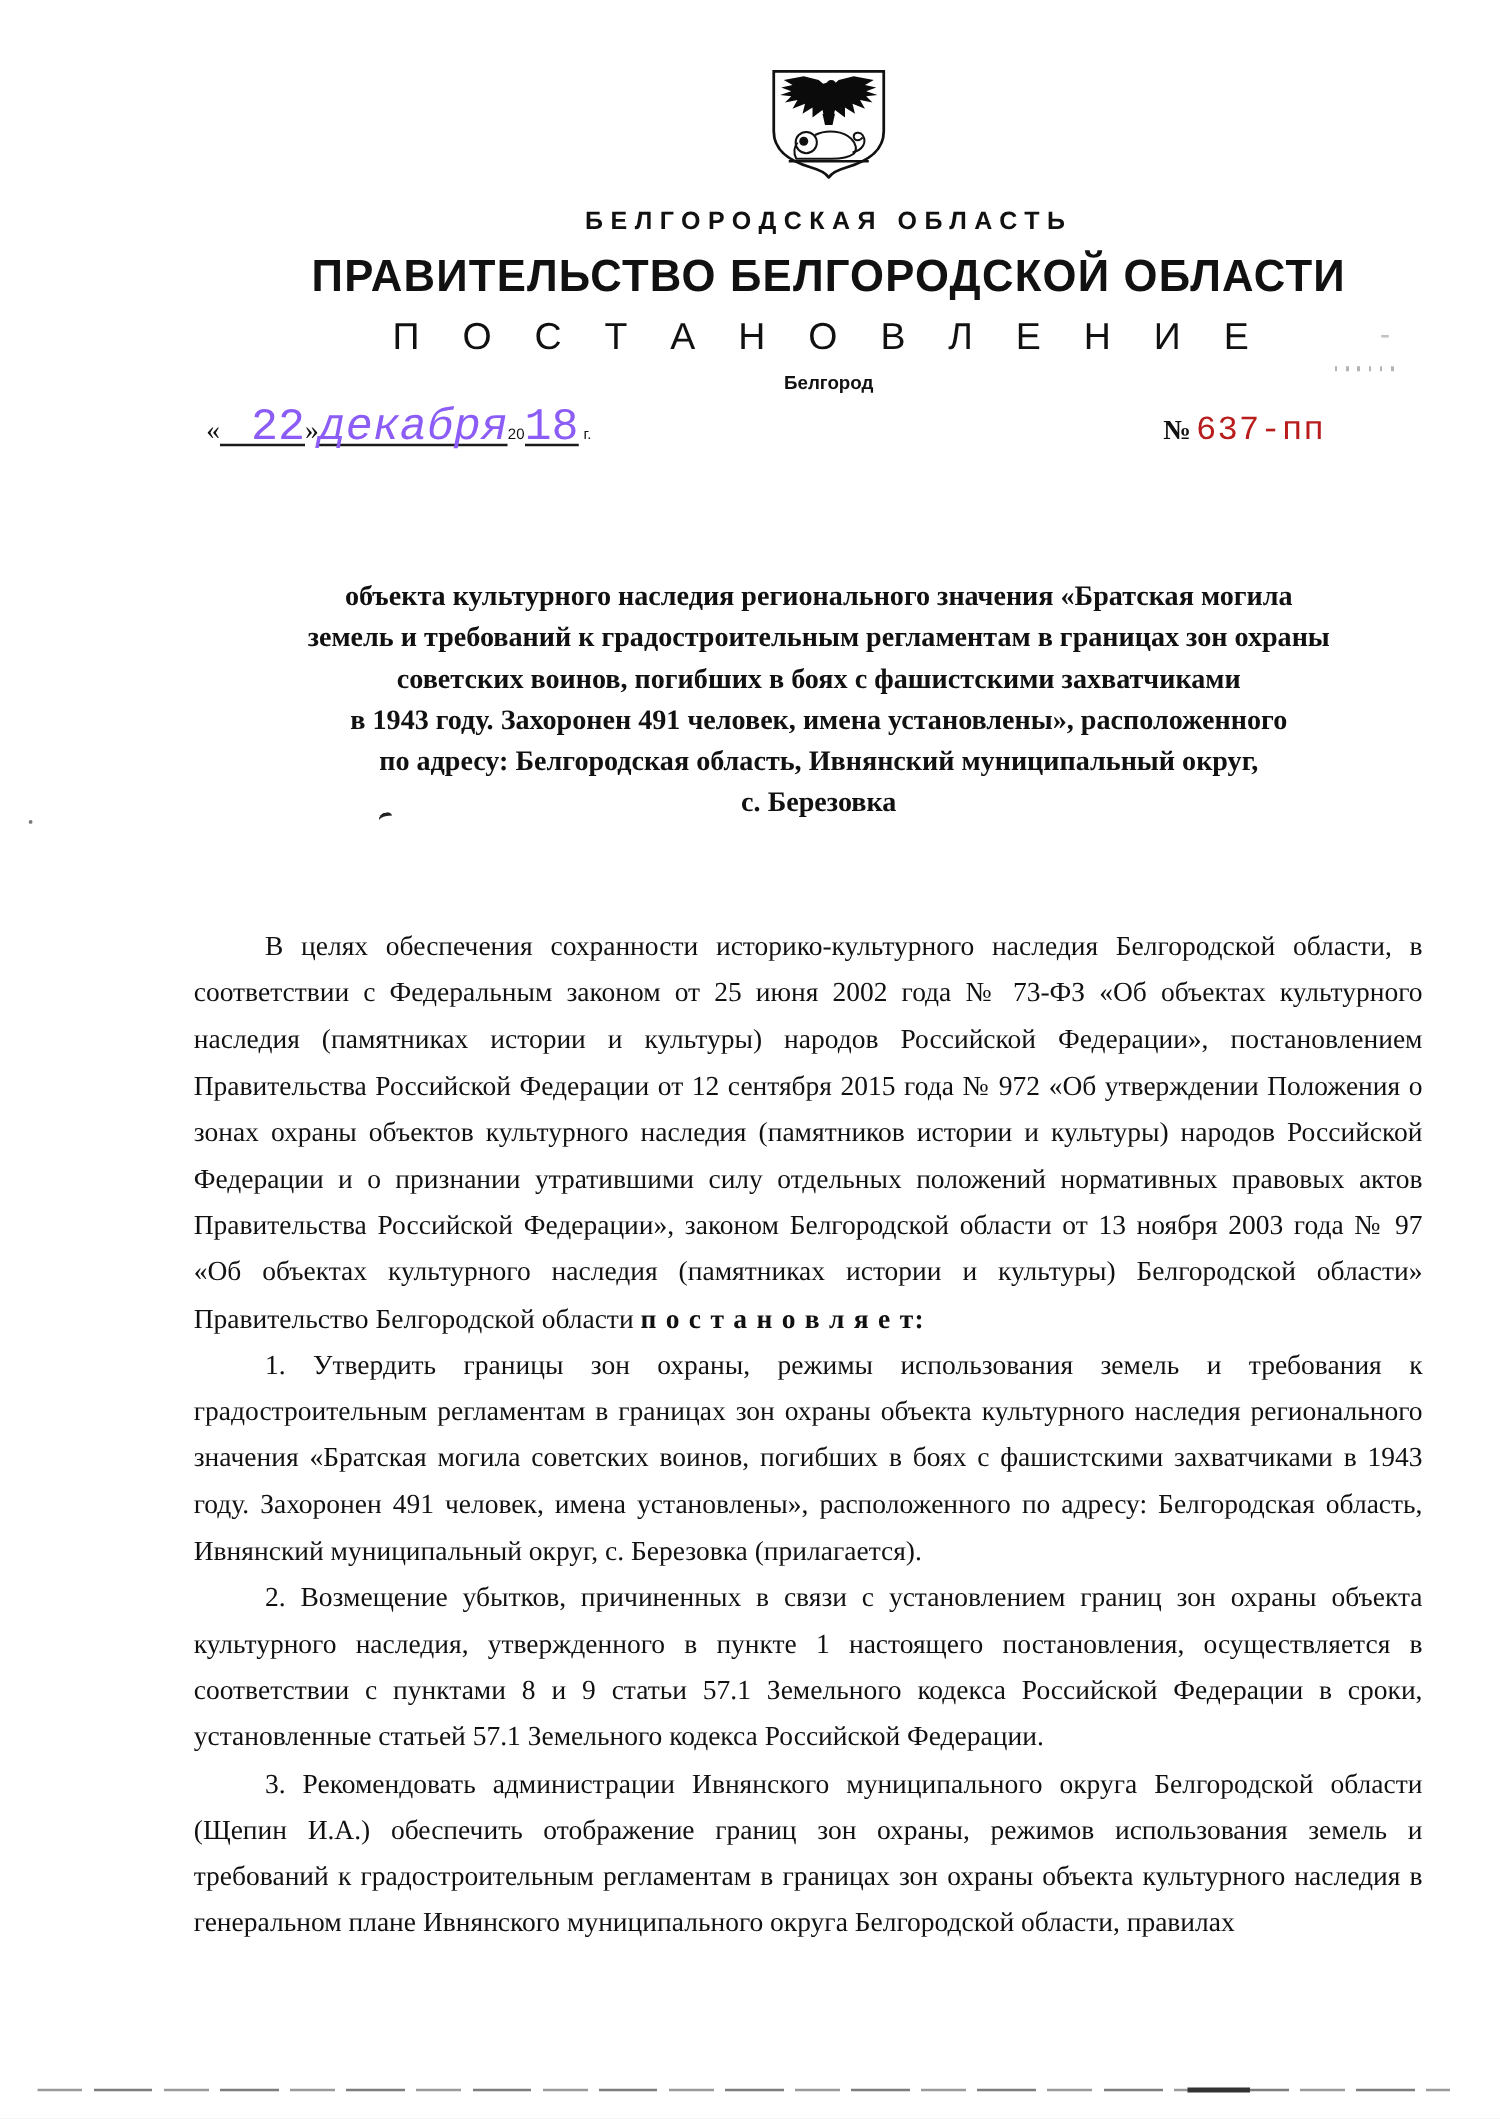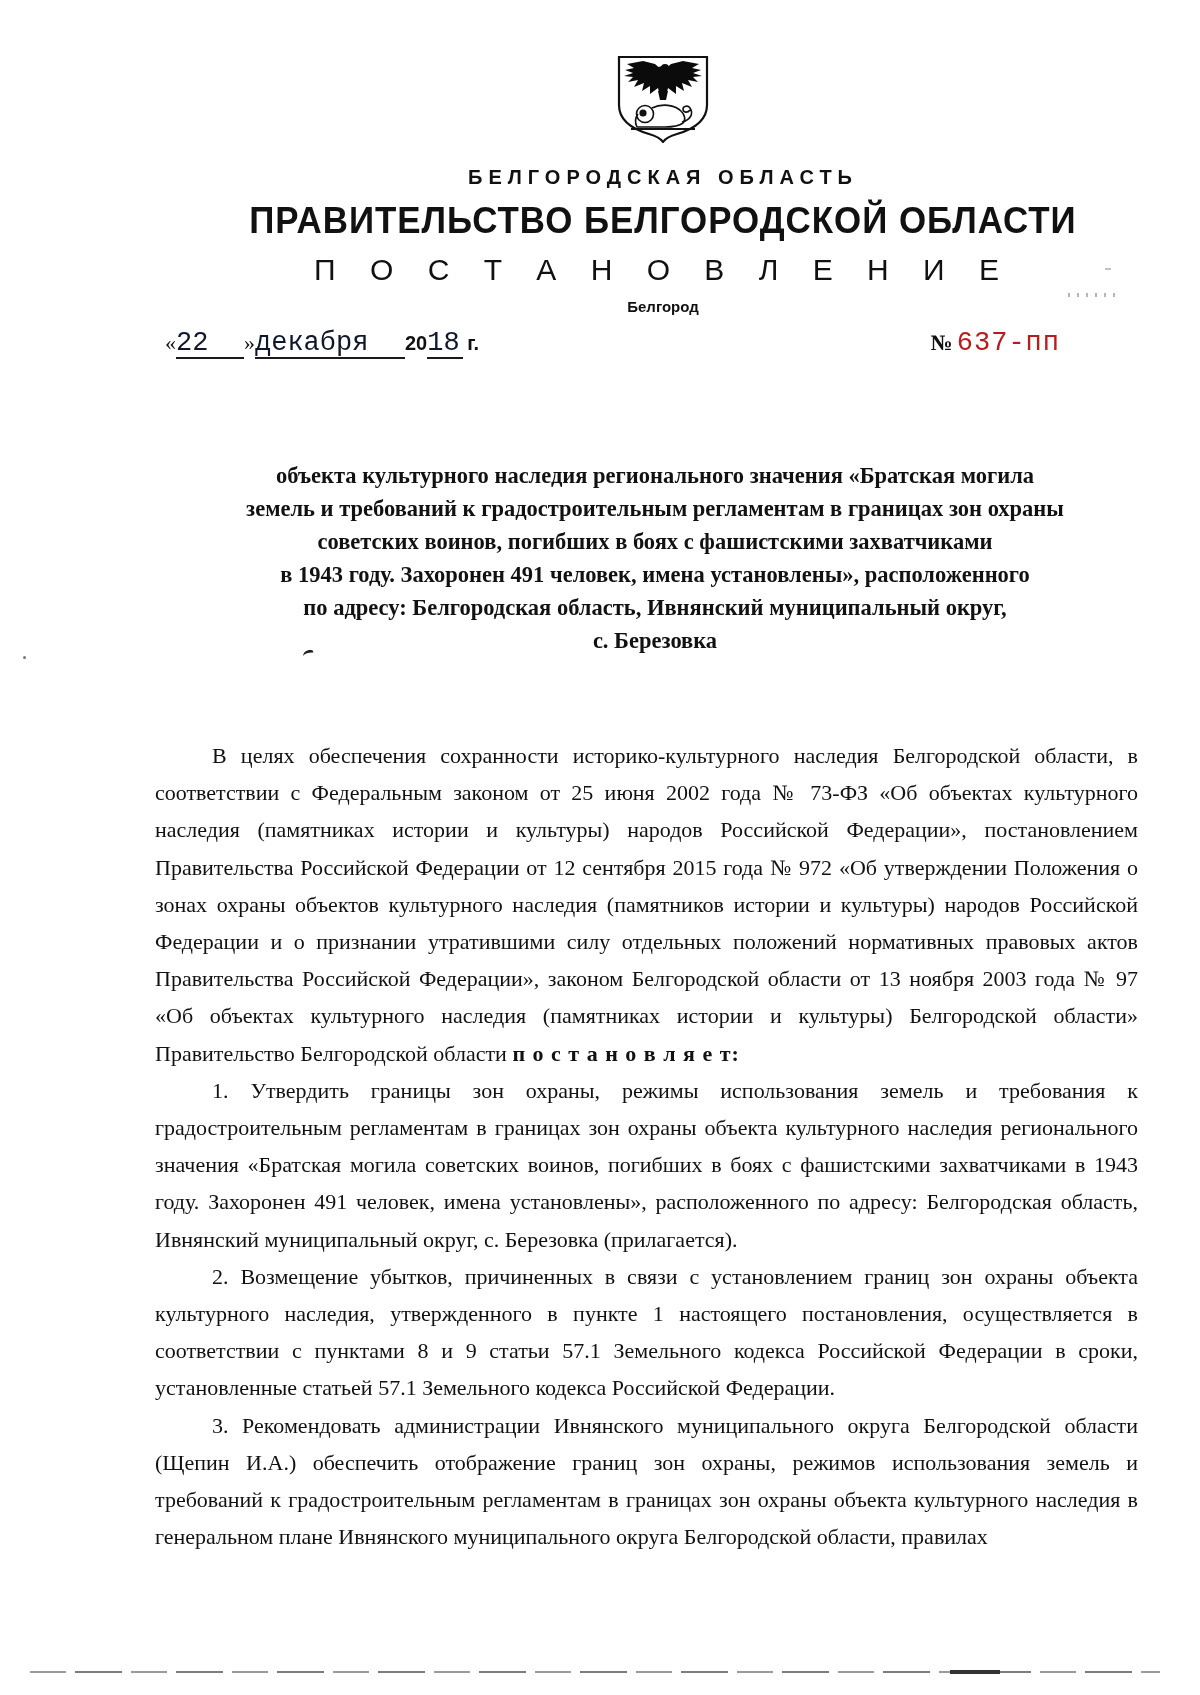--- a/index.html
+++ b/index.html
@@ -64,34 +64,34 @@
     display:flex;
     justify-content:space-between;
     align-items:baseline;
     margin:14px 155px 0 150px;
   }
   .date-left{white-space:nowrap;}
   .q{font-size:22px;}
   .blank{
     display:inline-block;
     border-bottom:2px solid #1a1a1a;
-    text-align:left;
+    text-align:right;
     font-family:"Liberation Mono", monospace;
-    font-size:27px;
+    font-size:36px;
     line-height:27px;
-    color:#0f172a;
+    color:#8b5cf6;
     vertical-align:baseline;
   }
   .blank.day{min-width:68px;}
-  .blank.month{min-width:150px;}
+  .blank.month{min-width:150px;font-style:italic;}
   .blank.year{min-width:36px;}
   .small-bold{
     font-family:"Liberation Sans", sans-serif;
-    font-weight:bold;
-    font-size:20px;
+    font-weight:normal;
+    font-size:12px;
   }
   .num-group{white-space:nowrap;}
   .num-sign{font-size:22px;font-weight:bold;}
   .num-value{
     font-family:"Liberation Mono", monospace;
     font-size:27px;
     color:#b91c1c;
     letter-spacing:1px;
   }
   

